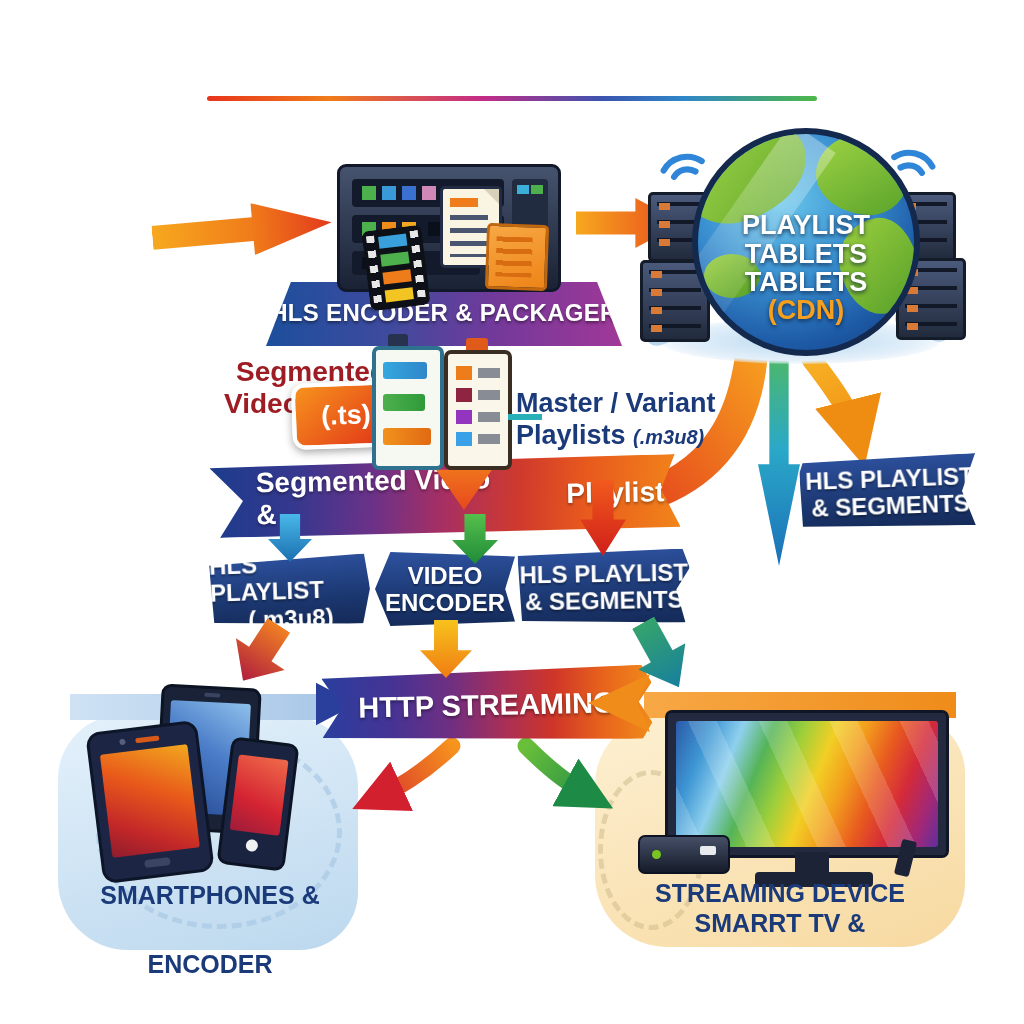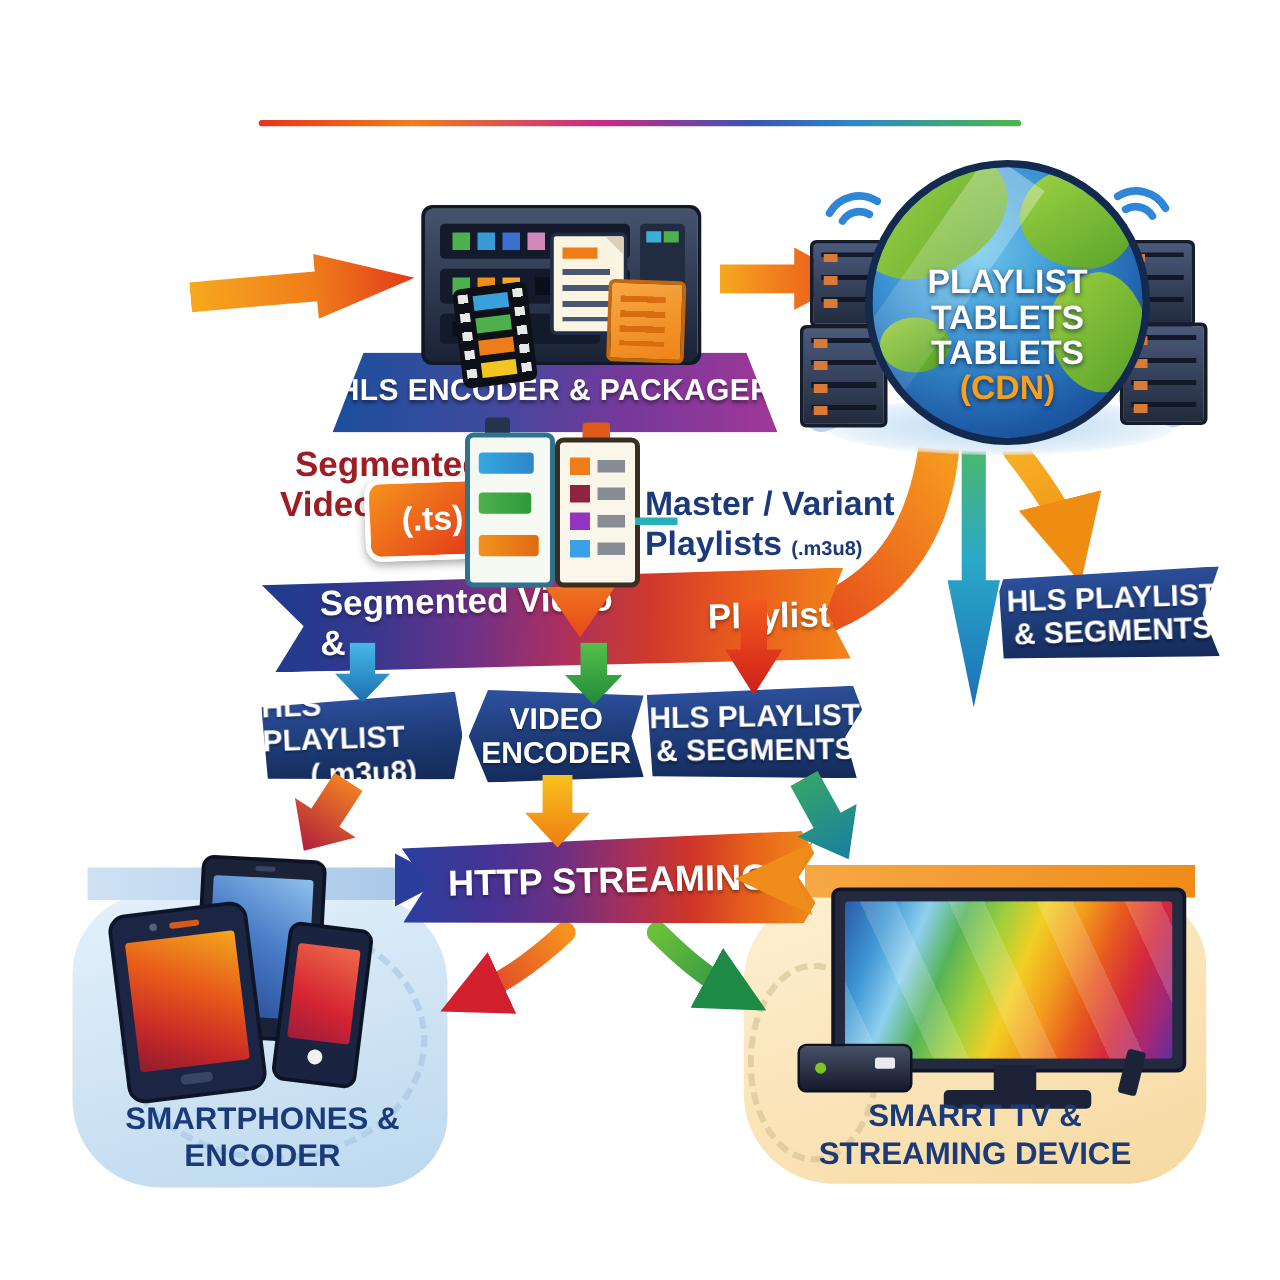--- a/index.html
+++ b/index.html
@@ -77,41 +77,41 @@
   <div class="abs" style="left:94px;top:726px;width:106px;height:146px;background:#1c2644;border:3px solid #0d1528;border-radius:14px;transform:rotate(-7deg);">
     <div class="abs" style="left:9px;top:20px;width:88px;height:104px;background:linear-gradient(205deg,#f2a81f 0%,#e85a1a 40%,#c42828 75%,#8e1c2e 100%);border-radius:3px;"></div>
     <div class="abs" style="left:30px;top:7px;width:6px;height:6px;background:#55607c;border-radius:50%;"></div>
     <div class="abs" style="left:46px;top:8px;width:24px;height:5px;background:#d85a1a;border-radius:3px;"></div>
     <div class="abs" style="left:40px;top:130px;width:26px;height:8px;background:#3a4464;border-radius:4px;"></div>
   </div>
   <div class="abs" style="left:224px;top:740px;width:62px;height:122px;background:#1a2440;border:3px solid #0c1424;border-radius:10px;transform:rotate(7deg);">
     <div class="abs" style="left:6px;top:14px;width:50px;height:76px;background:linear-gradient(200deg,#ef6a4a,#d42432 60%,#9e1c3a);border-radius:3px;"></div>
     <div class="abs" style="left:24px;top:97px;width:12px;height:12px;background:#f2f2f2;border-radius:50%;"></div>
   </div>
-  <div class="abs panel-label" style="left:60px;top:880px;width:300px;">
+  <div class="abs panel-label" style="left:60px;top:880px;width:300px;gap:39px;">
     <span>SMARTPHONES &amp;</span>
     <span>ENCODER</span>
   </div>
 
   <div class="abs" style="left:665px;top:710px;width:278px;height:142px;background:#232a40;border:3px solid #101626;border-radius:7px;">
     <div class="abs" style="left:8px;top:8px;width:262px;height:126px;border-radius:3px;
       background:
         repeating-linear-gradient(65deg,rgba(255,255,255,.16) 0 26px,rgba(255,255,255,0) 26px 64px),
         linear-gradient(112deg,#2a5aa8 0%,#3f97d4 12%,#8fd0ee 22%,#55b458 32%,#9ecf3a 42%,#f2cf25 52%,#f29c1d 62%,#e85a1f 72%,#d42a3a 82%,#a02878 92%,#5f2f9e 100%);"></div>
   </div>
   <div class="abs" style="left:795px;top:852px;width:34px;height:22px;background:#1d2336;"></div>
   <div class="abs" style="left:755px;top:872px;width:118px;height:15px;background:#1d2336;border-radius:4px;"></div>
   <div class="abs" style="left:898px;top:840px;width:15px;height:36px;background:#1d2336;transform:rotate(14deg);border-radius:3px;"></div>
   <div class="abs" style="left:638px;top:835px;width:88px;height:35px;background:linear-gradient(#454f66,#151b2a);border:2px solid #0d1322;border-radius:7px;">
     <div class="abs" style="left:12px;top:13px;width:9px;height:9px;background:#7ac522;border-radius:50%;"></div>
     <div class="abs" style="left:60px;top:9px;width:16px;height:9px;background:#e8eaee;border-radius:2px;"></div>
   </div>
   <div class="abs panel-label" style="left:610px;top:878px;width:340px;">
+    <span>STREAMING DEVICE</span>
     <span>SMARRT TV &amp;</span>
-    <span>STREAMING DEVICE</span>
   </div>
 
   <svg class="abs" width="1024" height="1024" viewBox="0 0 1024 1024" style="left:0;top:0;">
     <defs>
       <linearGradient id="gSw" x1="600" y1="500" x2="770" y2="360" gradientUnits="userSpaceOnUse">
         <stop offset="0" stop-color="#e2371c"></stop>
           <stop offset="1" stop-color="#f7a01f"></stop>
       </linearGradient>
       <linearGradient id="gYel" x1="812" y1="358" x2="856" y2="452" gradientUnits="userSpaceOnUse">
         <stop offset="0" stop-color="#f7b125"></stop>
@@ -267,19 +267,19 @@
   <div class="abs" style="left:466px;top:338px;width:22px;height:16px;background:#e05a1a;border-radius:3px 3px 0 0;"></div>
   <div class="abs" style="left:444px;top:350px;width:60px;height:112px;background:#fbf6ea;border:4px solid #3a2e22;border-radius:7px;">
     <div class="abs" style="left:8px;top:12px;width:16px;height:14px;background:#ef7c1a;box-shadow:0 22px #8e2440,0 44px #9435c0,0 66px #3aa0e8;"></div>
     <div class="abs" style="left:30px;top:14px;width:22px;height:10px;background:#888c94;box-shadow:0 22px #888c94,0 44px #888c94,0 66px #888c94;"></div>
   </div>
   <div class="abs" style="left:508px;top:414px;width:34px;height:6px;background:#28b0b8;"></div>
   <div class="abs" style="left:516px;top:354px;color:#1b3a7a;font-weight:800;font-size:27px;line-height:1.18;margin-top:34px;">
     <span style="display:block;">Master / Variant</span>
     <span style="display:block;">
       <span>Playlists</span>
-      <span style="font-size:16px;">(.m3u8)</span>
+      <span style="font-size:20px;font-style:italic;">(.m3u8)</span>
     </span>
   </div>
 
   <div class="abs title-rule"></div>
 
 </div>
 
 </body></html>

